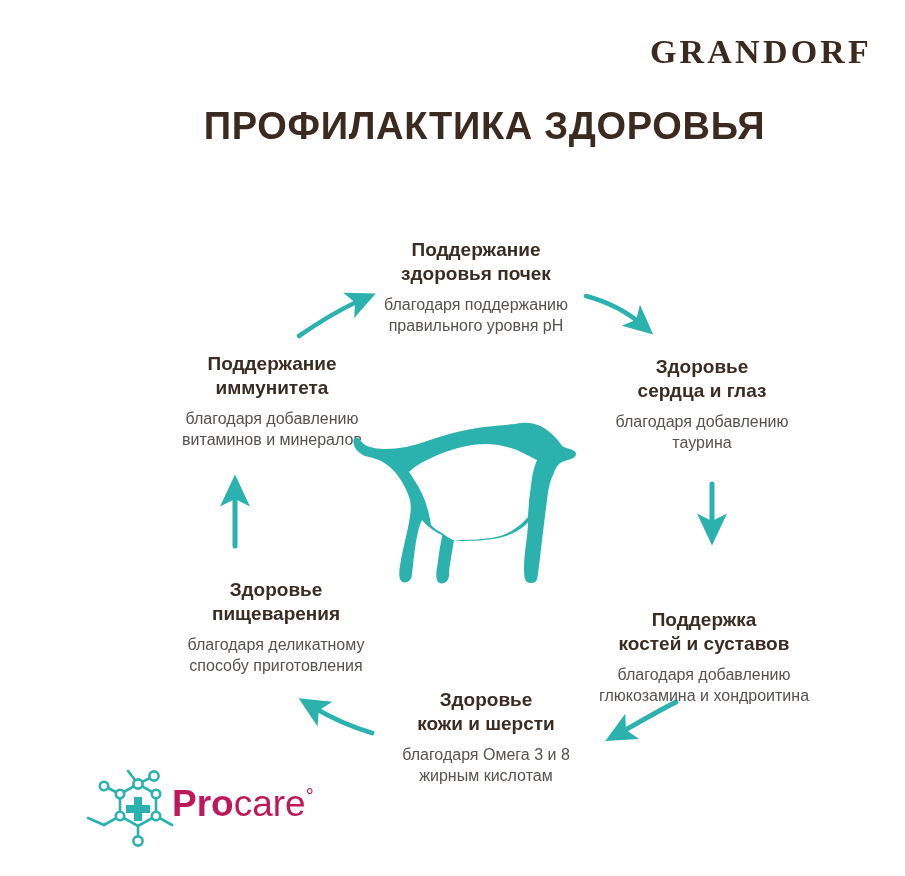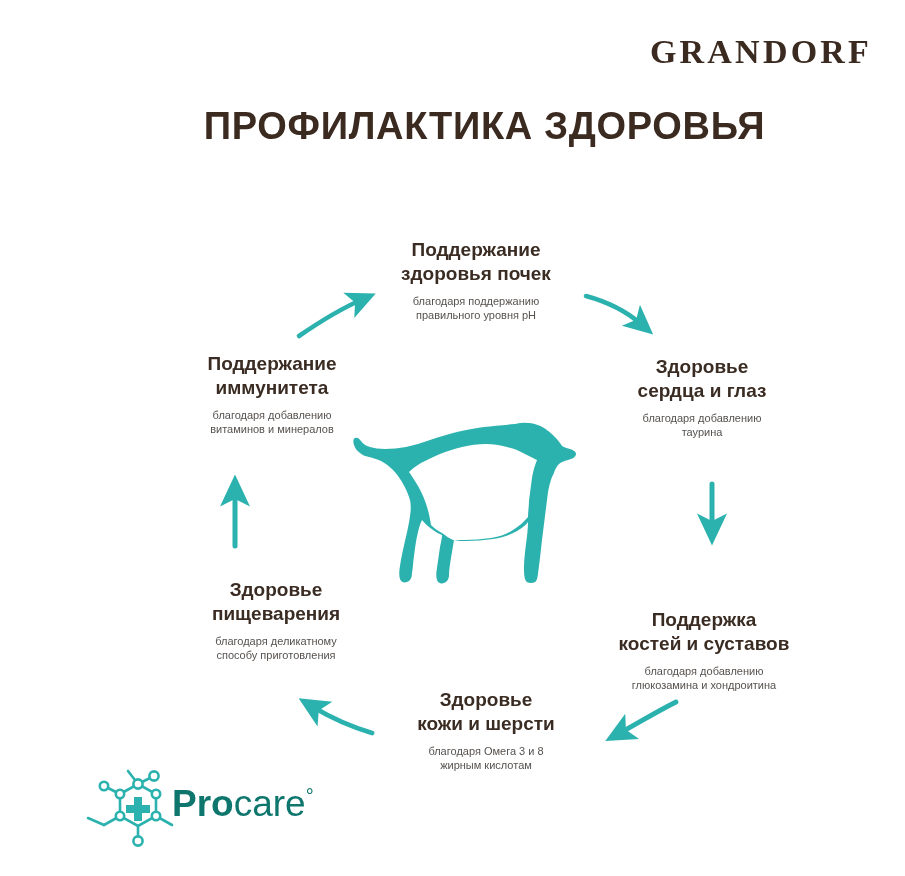--- a/index.html
+++ b/index.html
@@ -61,21 +61,21 @@
     color: #3a2c23;
     font-size: 19px;
     font-weight: 700;
     line-height: 1.28;
     margin-bottom: 7px;
     white-space: pre-line;
   }
   .node .node-sub {
     display: block;
     color: #56524f;
-    font-size: 11px;
+    font-size: 16px;
     font-weight: 400;
     line-height: 1.35;
     white-space: pre-line;
   }
 
   #node-kidney   { top: 238px; left: 332px;  width: 288px; }
   #node-heart    { top: 355px; left: 578px;  width: 248px; }
   #node-bones    { top: 608px; left: 570px;  width: 268px; }
   #node-skin     { top: 688px; left: 366px;  width: 240px; }
   #node-digest   { top: 578px; left: 152px;  width: 248px; }
@@ -113,21 +113,21 @@
     top: 2px;
     width: 100px;
     height: 88px;
   }
   #procare .logo-text {
     position: absolute;
     left: 88px;
     top: 23px;
     font-size: 37px;
     line-height: 1;
-    color: #0f766e;
+    color: #be185d;
     white-space: nowrap;
   }
   #procare .logo-pro {
     font-weight: 700;
   }
   #procare .logo-care {
     font-weight: 400;
   }
   #procare .logo-deg {
     font-size: 20px;

